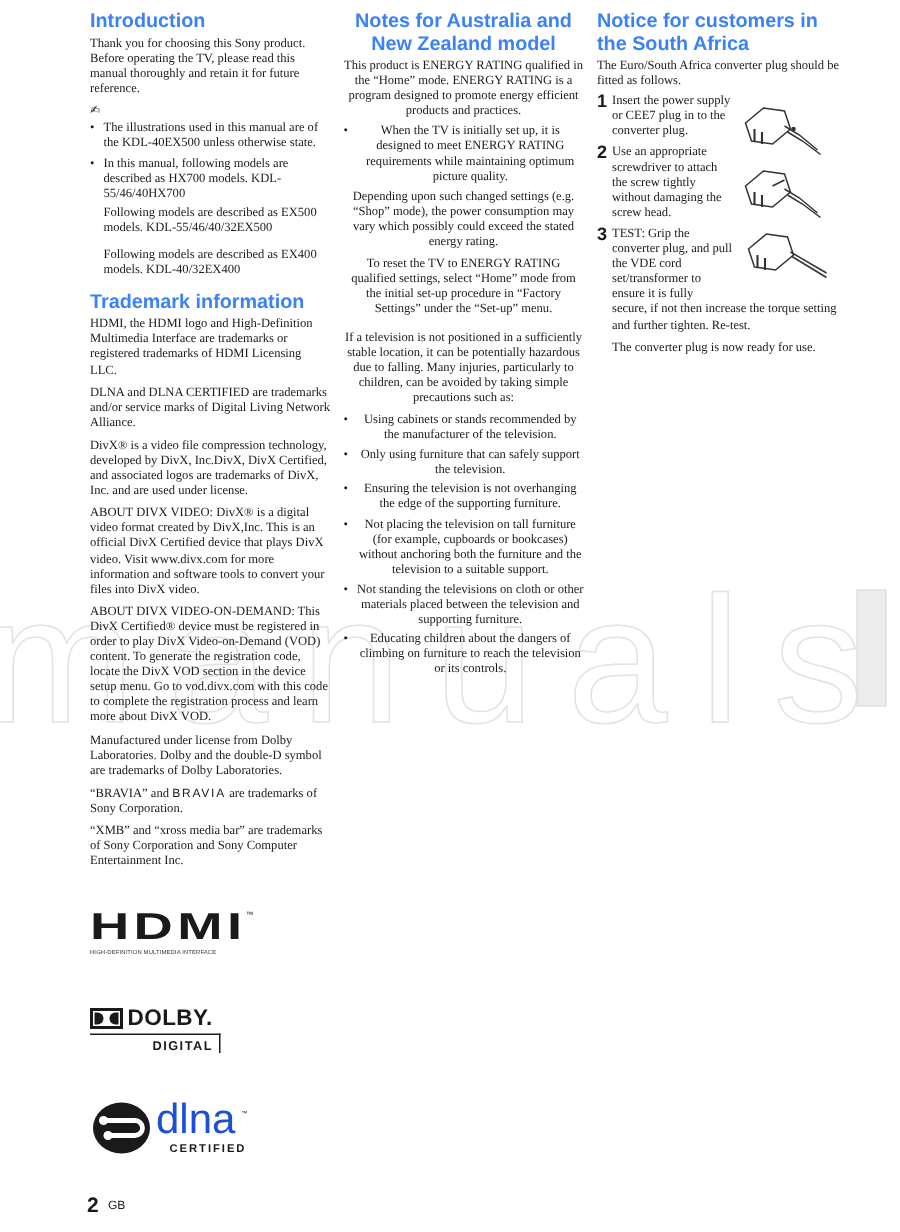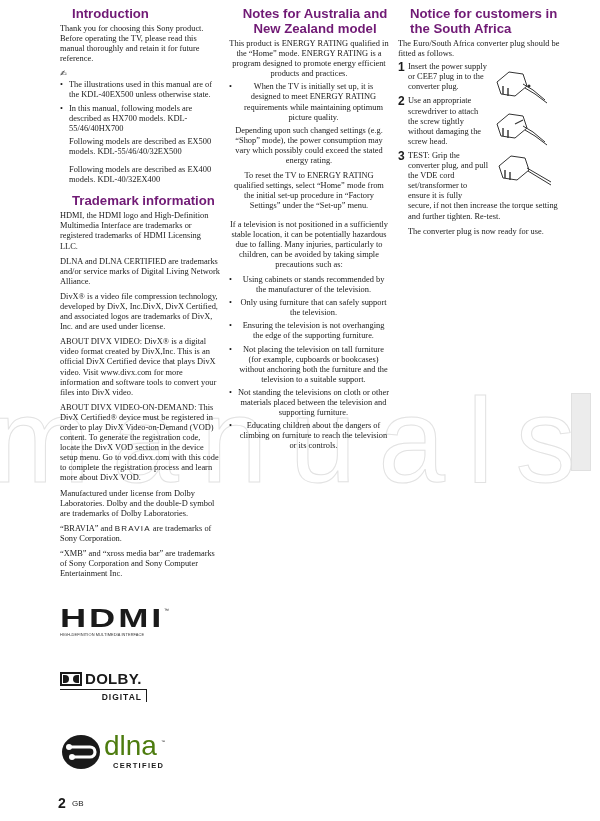--- a/index.html
+++ b/index.html
@@ -3,21 +3,21 @@
 <meta charset="utf-8">
 <style>
   html, body { margin: 0; padding: 0; background: #ffffff; }
   body { width: 600px; height: 821px; position: relative; overflow: hidden;
          font-family: "Liberation Serif", serif; color: #1a1a1a; }
   .col { position: absolute; top: 6px; font-size: 8.4px; line-height: 10.1px; }
   #col1 { left: 60px; width: 160px; }
   #col2 { left: 229px; width: 160px; text-align: center; }
   #col3 { left: 398px; width: 163px; }
   h2 { font-family: "Liberation Sans", sans-serif; font-weight: bold; font-size: 13.2px;
-       line-height: 15px; margin: 0 0 3px 12px; color: #701a75; }
+       line-height: 15px; margin: 0 0 3px 0; color: #3b82f6; }
   p { margin: 0 0 5px 0; }
   ul { margin: 0 0 3px 0; padding: 0; list-style: none; }
   ul li { position: relative; padding-left: 9px; margin-bottom: 3px; }
   ul li::before { content: "•"; position: absolute; left: 0; top: 0; }
   .note-icon { font-family: "DejaVu Sans", sans-serif; font-size: 8px; line-height: 10px; margin: 2px 0 1px 0; }
   .indent { padding-left: 9px; margin-bottom: 8px; }
   .dvb { font-family: "Liberation Sans", sans-serif; font-weight: bold; font-size: 10px;
          letter-spacing: -0.5px; display: inline-block; border-left: 1.5px solid #111; padding-left: 1px; margin-right: 3px; }
   .bravia-logo { font-family: "Liberation Sans", sans-serif; letter-spacing: 1.2px; font-size: 8px; }
   .step { display: flex; margin-bottom: 4px; }
@@ -38,21 +38,21 @@
   .dolby-row { display: flex; align-items: center; }
   .dolby-dd { width: 22px; height: 14px; border: 2px solid #1a1a1a; box-sizing: border-box; position: relative; margin-right: 3px; }
   .dolby-dd::before, .dolby-dd::after { content: ""; position: absolute; top: 1px; width: 6px; height: 8px; background: #1a1a1a; }
   .dolby-dd::before { left: 1px; border-radius: 0 6px 6px 0; }
   .dolby-dd::after { right: 1px; border-radius: 6px 0 0 6px; }
   .dolby-word { font-family: "Liberation Sans", sans-serif; font-weight: bold; font-size: 15px; letter-spacing: 0.3px; }
   .dolby-digital { font-family: "Liberation Sans", sans-serif; font-weight: bold; font-size: 8.5px; letter-spacing: 1px;
                    border-top: 1.2px solid #1a1a1a; border-right: 1.2px solid #1a1a1a; margin-top: 2px; padding: 2px 4px 0 0;
                    text-align: right; width: 82px; }
   #dlna-logo { top: 733px; width: 110px; height: 40px; }
-  .dlna-word { position: absolute; left: 44px; top: -3px; font-family: "Liberation Sans", sans-serif; font-size: 28px; color: #4d7c0f; }
+  .dlna-word { position: absolute; left: 44px; top: -3px; font-family: "Liberation Sans", sans-serif; font-size: 28px; color: #1d4ed8; }
   .dlna-cert { position: absolute; left: 53px; top: 28px; font-family: "Liberation Sans", sans-serif; font-weight: bold; font-size: 7.5px; letter-spacing: 1.3px; }
   .dlna-tm { position: absolute; left: 101px; top: 6px; font-size: 4px; font-family: "Liberation Sans", sans-serif; }
   #page-number { position: absolute; left: 58px; top: 795px; font-family: "Liberation Sans", sans-serif; font-weight: bold; font-size: 14px; }
   #page-lang { position: absolute; left: 72px; top: 799px; font-family: "Liberation Sans", sans-serif; font-size: 8px; }
 </style>
 </head>
 <body>
 
 <div class="watermark">
   <div class="watermark-text">manuals</div>

